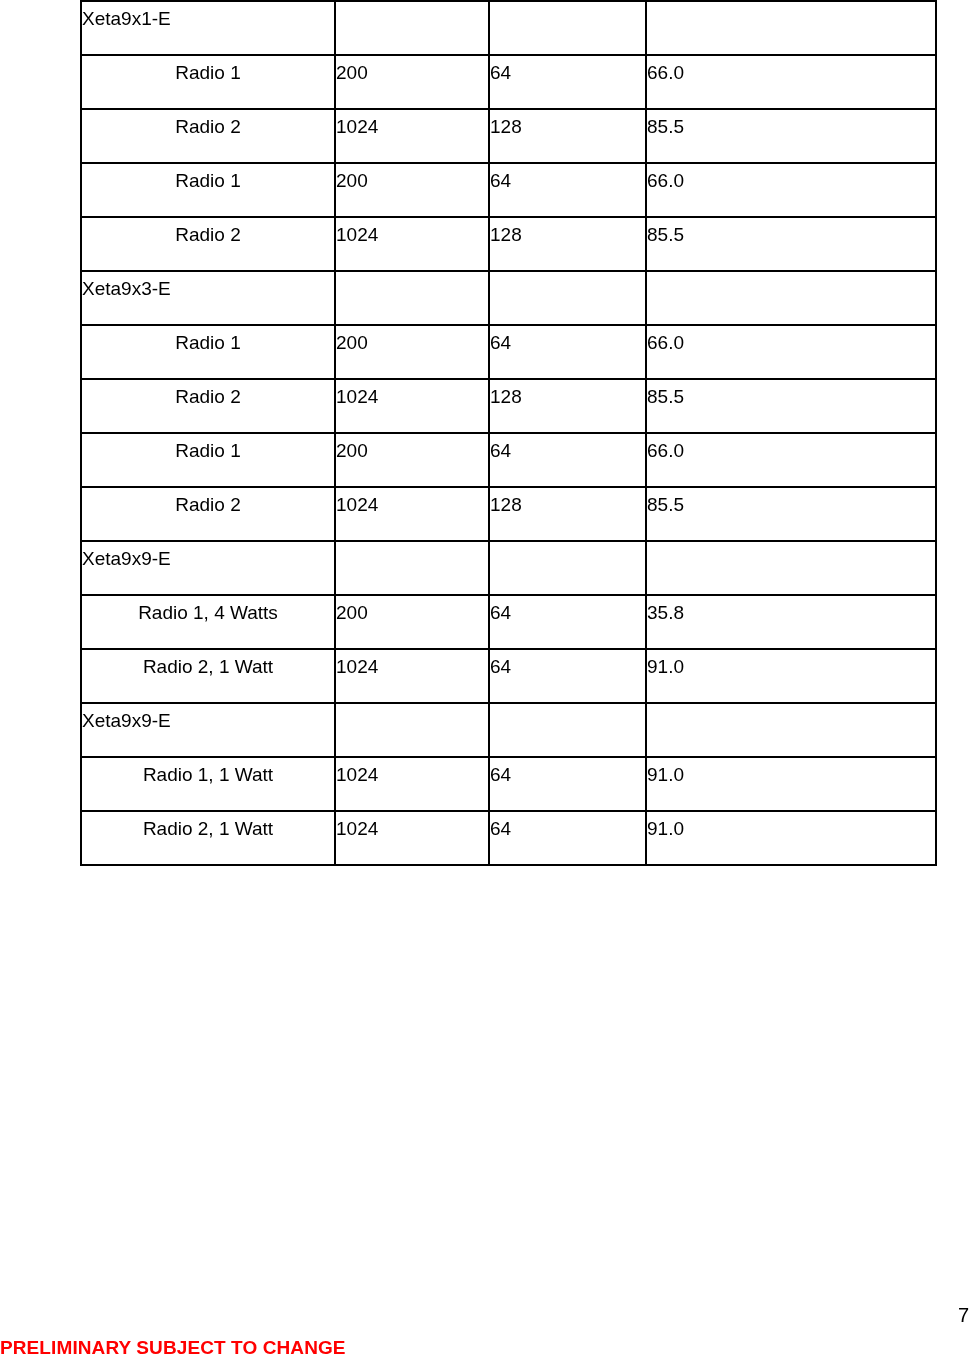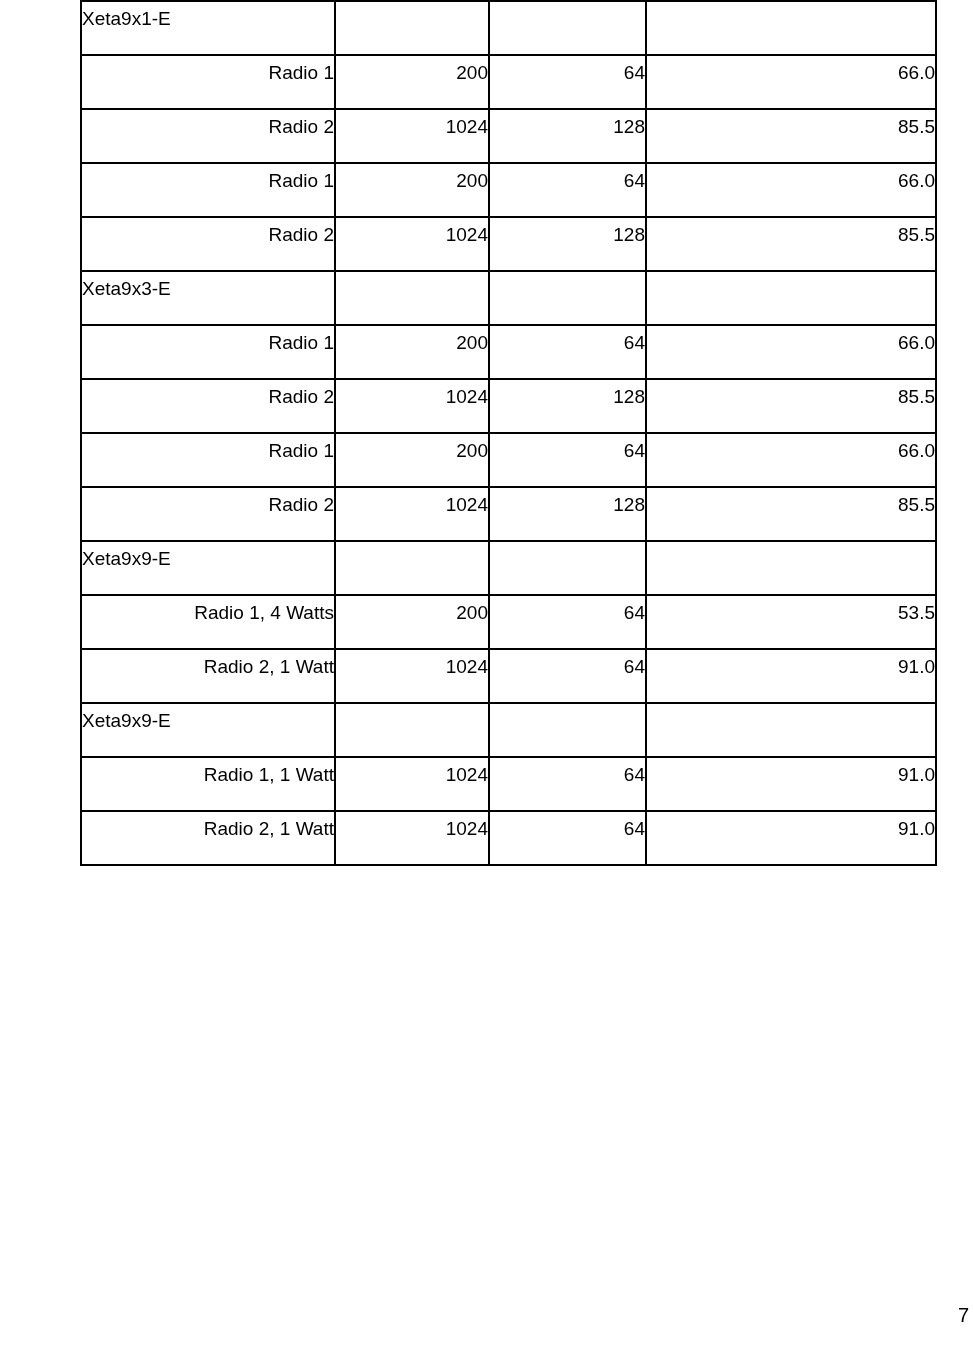--- a/index.html
+++ b/index.html
@@ -49,26 +49,26 @@
   col.c0 { width: 254px; }
   col.c1 { width: 154px; }
   col.c2 { width: 157px; }
   col.c3 { width: 290px; }
 
   td.model-name {
     text-align: left;
     padding-left: 8px;
   }
   td.radio-name {
-    text-align: right;
+    text-align: center;
     padding-left: 25px;
     margin-top: 40px;
   }
   td.num {
-    text-align: right;
+    text-align: left;
   }
   td.blank {
     text-align: center;
   }
 
   
   #footer-note {
     position: absolute;
     left: 0px;
     top: 1337px;
@@ -166,21 +166,21 @@
         <tr>
           <td class="model-name">Xeta9x9-E</td>
           <td class="blank"></td>
           <td class="blank"></td>
           <td class="blank"></td>
         </tr>
         <tr>
           <td class="radio-name">Radio 1, 4 Watts</td>
           <td class="num">200</td>
           <td class="num">64</td>
-          <td class="num">53.5</td>
+          <td class="num">35.8</td>
         </tr>
         <tr>
           <td class="radio-name">Radio 2, 1 Watt</td>
           <td class="num">1024</td>
           <td class="num">64</td>
           <td class="num">91.0</td>
         </tr>
         <tr>
           <td class="model-name">Xeta9x9-E</td>
           <td class="blank"></td>
@@ -197,14 +197,15 @@
           <td class="radio-name">Radio 2, 1 Watt</td>
           <td class="num">1024</td>
           <td class="num">64</td>
           <td class="num">91.0</td>
         </tr>
       </tbody>
   </table>
 
   <div id="page-number">7</div>
 
+  <div id="footer-note">PRELIMINARY SUBJECT TO CHANGE</div>
 
 </div>
 
 </body></html>

